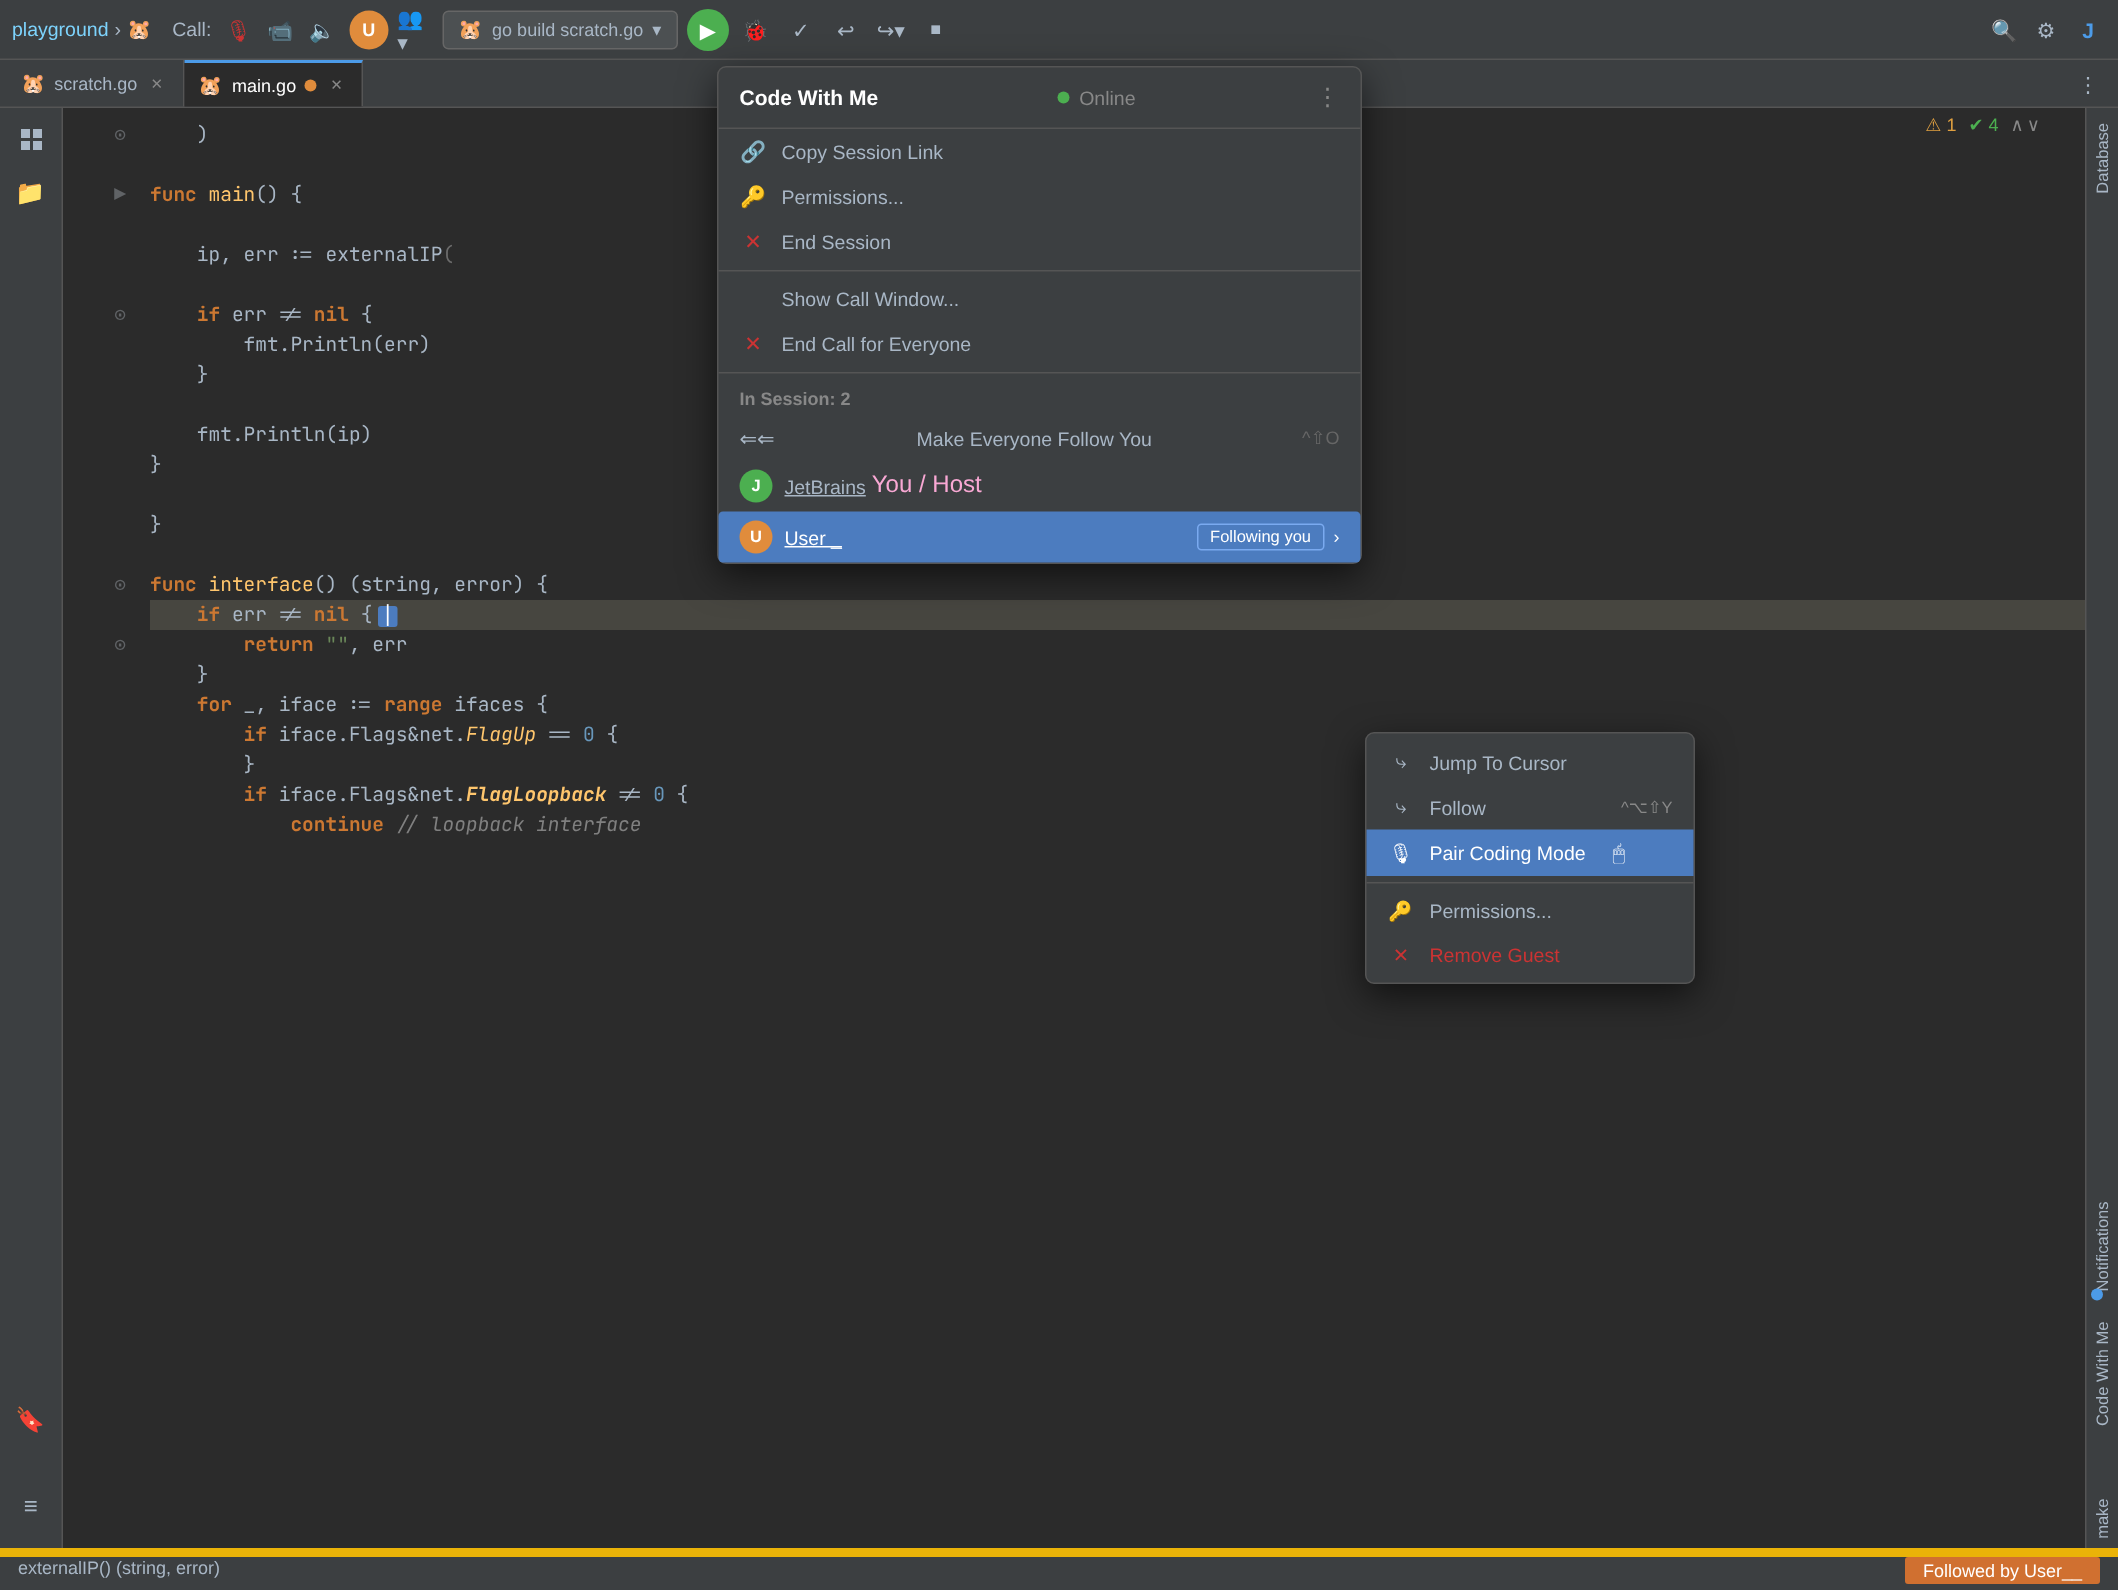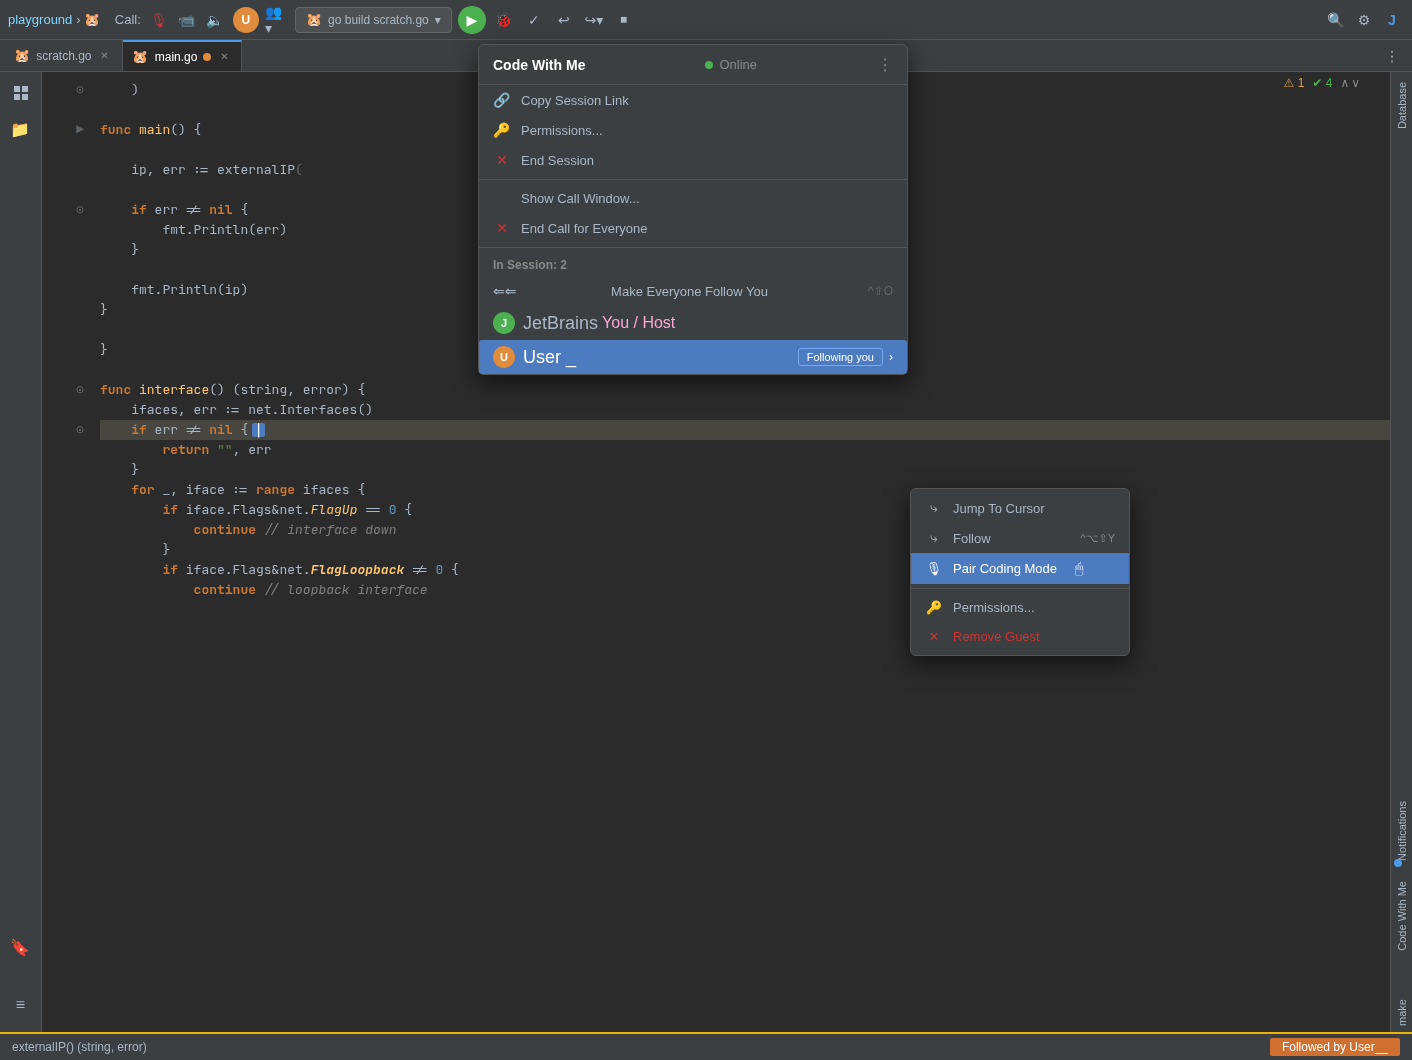--- a/index.html
+++ b/index.html
@@ -179,25 +179,25 @@
       font-size: 11px;
       color: #a9b7c6;
       cursor: pointer;
       padding: 6px 0;
     }
 
     
     .status-bar {
       height: 28px;
       background: #3c3f41;
-      display: flex; align-items: center;
+      display: flex; align-items: flex-start;
       padding: 0 12px;
       font-size: 12px;
       color: #a9b7c6;
-      border-top: 2px solid #eab308;
+      border-top: 6px solid #eab308;
       gap: 8px;
     }
     .status-bar-right {
       margin-left: auto;
       background: #d07030;
       color: white;
       padding: 2px 12px;
       border-radius: 2px;
       font-size: 12px;
     }
@@ -281,21 +281,21 @@
       background: #4caf50; color: white; font-size: 11px; font-weight: bold;
       display: flex; align-items: center; justify-content: center;
       margin-right: 8px;
     }
     .user-avatar-u {
       width: 22px; height: 22px; border-radius: 50%;
       background: #e08c3c; color: white; font-size: 11px; font-weight: bold;
       display: flex; align-items: center; justify-content: center;
       margin-right: 8px;
     }
-    .user-name { font-size: 18px; }
+    .user-name { font-size: 13px; text-decoration: underline; }
     .user-role { color: #f9a8d4; font-size: 16px; margin-left: 4px; }
     .following-badge {
       margin-left: auto;
       background: #4c7cbf;
       border: 1px solid #7aaaf0;
       color: #ffffff;
       font-size: 11px;
       padding: 2px 8px;
       border-radius: 3px;
     }
@@ -453,27 +453,25 @@
         <div class="code-line">&nbsp;&nbsp;&nbsp;&nbsp;<span class="bold-kw">if</span> err != <span class="bold-kw">nil</span> {</div>
         <div class="code-line">&nbsp;&nbsp;&nbsp;&nbsp;&nbsp;&nbsp;&nbsp;&nbsp;<span class="pkg">fmt</span>.Println(err)</div>
         <div class="code-line">&nbsp;&nbsp;&nbsp;&nbsp;}</div>
         <div class="code-line">&nbsp;</div>
         <div class="code-line">&nbsp;&nbsp;&nbsp;&nbsp;<span class="pkg">fmt</span>.Println(ip)</div>
         <div class="code-line">}</div>
         <div class="code-line">&nbsp;</div>
         <div class="code-line">}</div>
         <div class="code-line">&nbsp;</div>
         <div class="code-line"><span class="bold-kw">func</span> <span class="fn">interface</span>() (string, error) {</div>
-        <div class="code-line">&nbsp;&nbsp;&nbsp;&nbsp;ifaces, err := <span class="pkg">net</span>.Interfaces()</div>
         <div class="code-line highlighted">&nbsp;&nbsp;&nbsp;&nbsp;<span class="bold-kw">if</span> err != <span class="bold-kw">nil</span> {<span style="background:#4c7cbf;color:#fff;padding:0 3px;margin-left:4px;font-size:11px;border-radius:2px;">│</span></div>
         <div class="code-line">&nbsp;&nbsp;&nbsp;&nbsp;&nbsp;&nbsp;&nbsp;&nbsp;<span class="bold-kw">return</span> <span class="str">""</span>, err</div>
         <div class="code-line">&nbsp;&nbsp;&nbsp;&nbsp;}</div>
         <div class="code-line">&nbsp;&nbsp;&nbsp;&nbsp;<span class="bold-kw">for</span> _, iface := <span class="bold-kw">range</span> ifaces {</div>
         <div class="code-line">&nbsp;&nbsp;&nbsp;&nbsp;&nbsp;&nbsp;&nbsp;&nbsp;<span class="bold-kw">if</span> iface.Flags&amp;<span class="pkg">net</span>.<span class="fn" style="font-style:italic">FlagUp</span> == <span class="num">0</span> {</div>
-        <div class="code-line">&nbsp;&nbsp;&nbsp;&nbsp;&nbsp;&nbsp;&nbsp;&nbsp;&nbsp;&nbsp;&nbsp;&nbsp;<span class="bold-kw">continue</span> <span class="cm">// interface down</span></div>
         <div class="code-line">&nbsp;&nbsp;&nbsp;&nbsp;&nbsp;&nbsp;&nbsp;&nbsp;}</div>
         <div class="code-line">&nbsp;&nbsp;&nbsp;&nbsp;&nbsp;&nbsp;&nbsp;&nbsp;<span class="bold-kw">if</span> iface.Flags&amp;<span class="pkg">net</span>.<span class="fn" style="font-style:italic;font-weight:bold">FlagLoopback</span> != <span class="num">0</span> {</div>
         <div class="code-line">&nbsp;&nbsp;&nbsp;&nbsp;&nbsp;&nbsp;&nbsp;&nbsp;&nbsp;&nbsp;&nbsp;&nbsp;<span class="bold-kw">continue</span> <span class="cm">// loopback interface</span></div>
       </div>
     </div>
   </div>
 
   <div class="right-sidebar">
     <div class="right-sidebar-label">Database</div>
     <div style="flex:1"></div>

